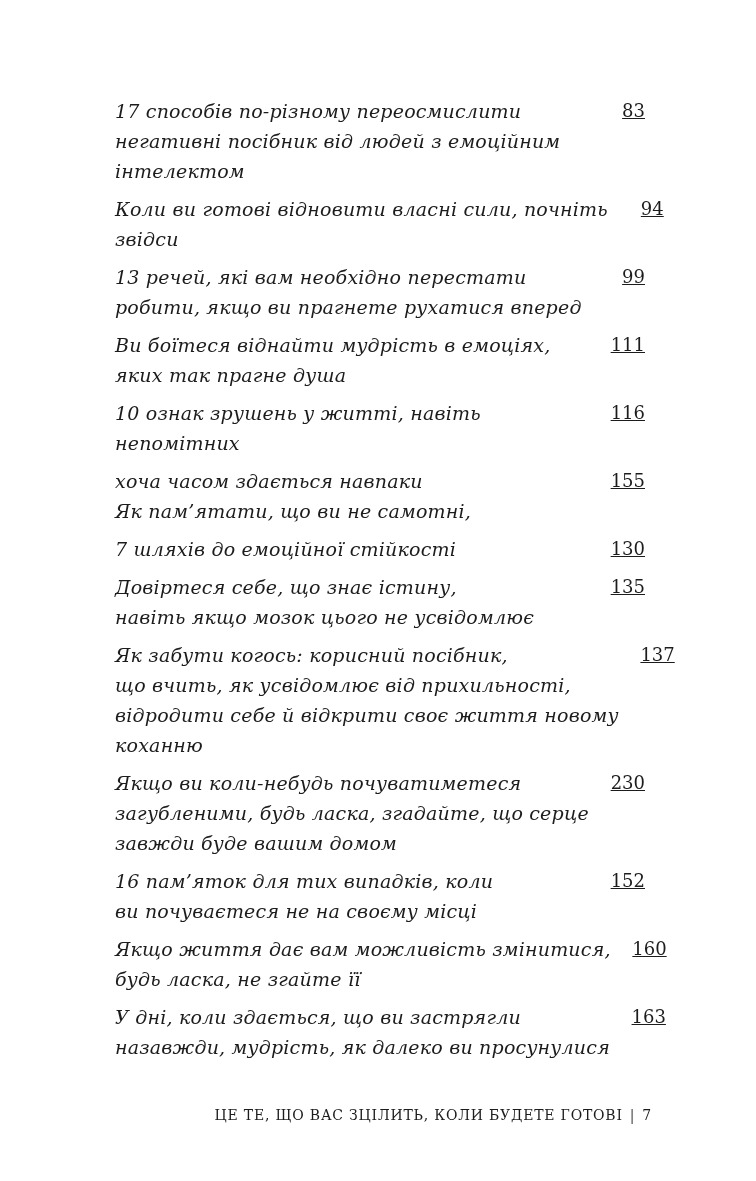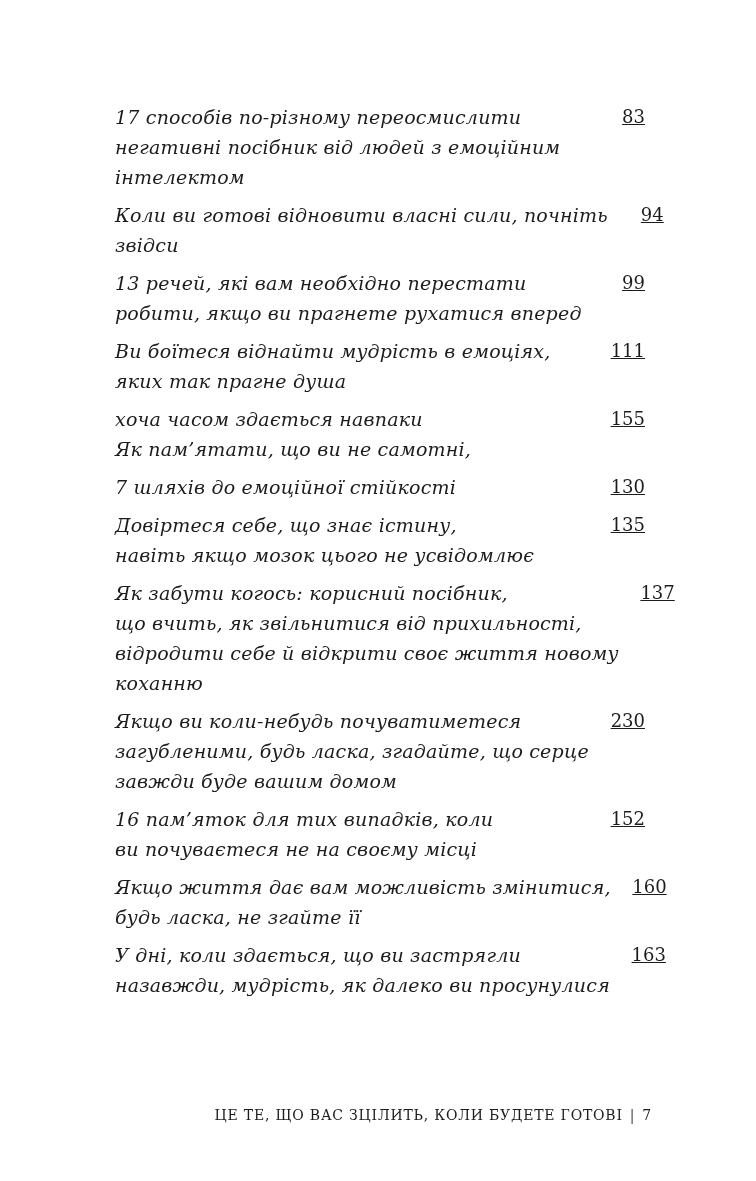--- a/index.html
+++ b/index.html
@@ -11,21 +11,21 @@
     position: relative;
     width: 756px;
     height: 1181px;
     background: #ffffff;
     font-family: "DejaVu Serif", serif;
     color: #1c1c1c;
     overflow: hidden;
   }
   .toc {
     position: absolute;
-    top: 102px;
+    top: 96px;
     left: 115px;
     width: 530px;
   }
   .entry {
     display: flex;
     align-items: flex-start;
     justify-content: space-between;
     margin-bottom: 8px;
   }
   .entry-title {
@@ -94,20 +94,27 @@
   </div>
 
   <div class="entry">
     <div class="entry-title">
           <div class="line">Ви боїтеся віднайти мудрість в емоціях,</div>
           <div class="line">яких так прагне душа</div>
         </div>
     <div class="entry-page">111</div>
   </div>
 
+  <div class="entry">
+    <div class="entry-title">
+          <div class="line">10 ознак зрушень у житті, навіть</div>
+          <div class="line">непомітних</div>
+        </div>
+    <div class="entry-page">116</div>
+  </div>
 
   <div class="entry">
     <div class="entry-title">
           <div class="line">хоча часом здається навпаки</div>
           <div class="line">Як пам’ятати, що ви не самотні,</div>
         </div>
     <div class="entry-page">155</div>
   </div>
 
   <div class="entry">
@@ -121,21 +128,21 @@
     <div class="entry-title">
           <div class="line">Довіртеся себе, що знає істину,</div>
           <div class="line">навіть якщо мозок цього не усвідомлює</div>
         </div>
     <div class="entry-page">135</div>
   </div>
 
   <div class="entry">
     <div class="entry-title">
           <div class="line">Як забути когось: корисний посібник,</div>
-          <div class="line">що вчить, як звільнитися від прихильності,</div>
+          <div class="line">що вчить, як усвідомлює від прихильності,</div>
           <div class="line">відродити себе й відкрити своє життя новому</div>
           <div class="line">коханню</div>
         </div>
     <div class="entry-page">137</div>
   </div>
 
   <div class="entry">
     <div class="entry-title">
           <div class="line">Якщо ви коли-небудь почуватиметеся</div>
           <div class="line">загубленими, будь ласка, згадайте, що серце</div>

